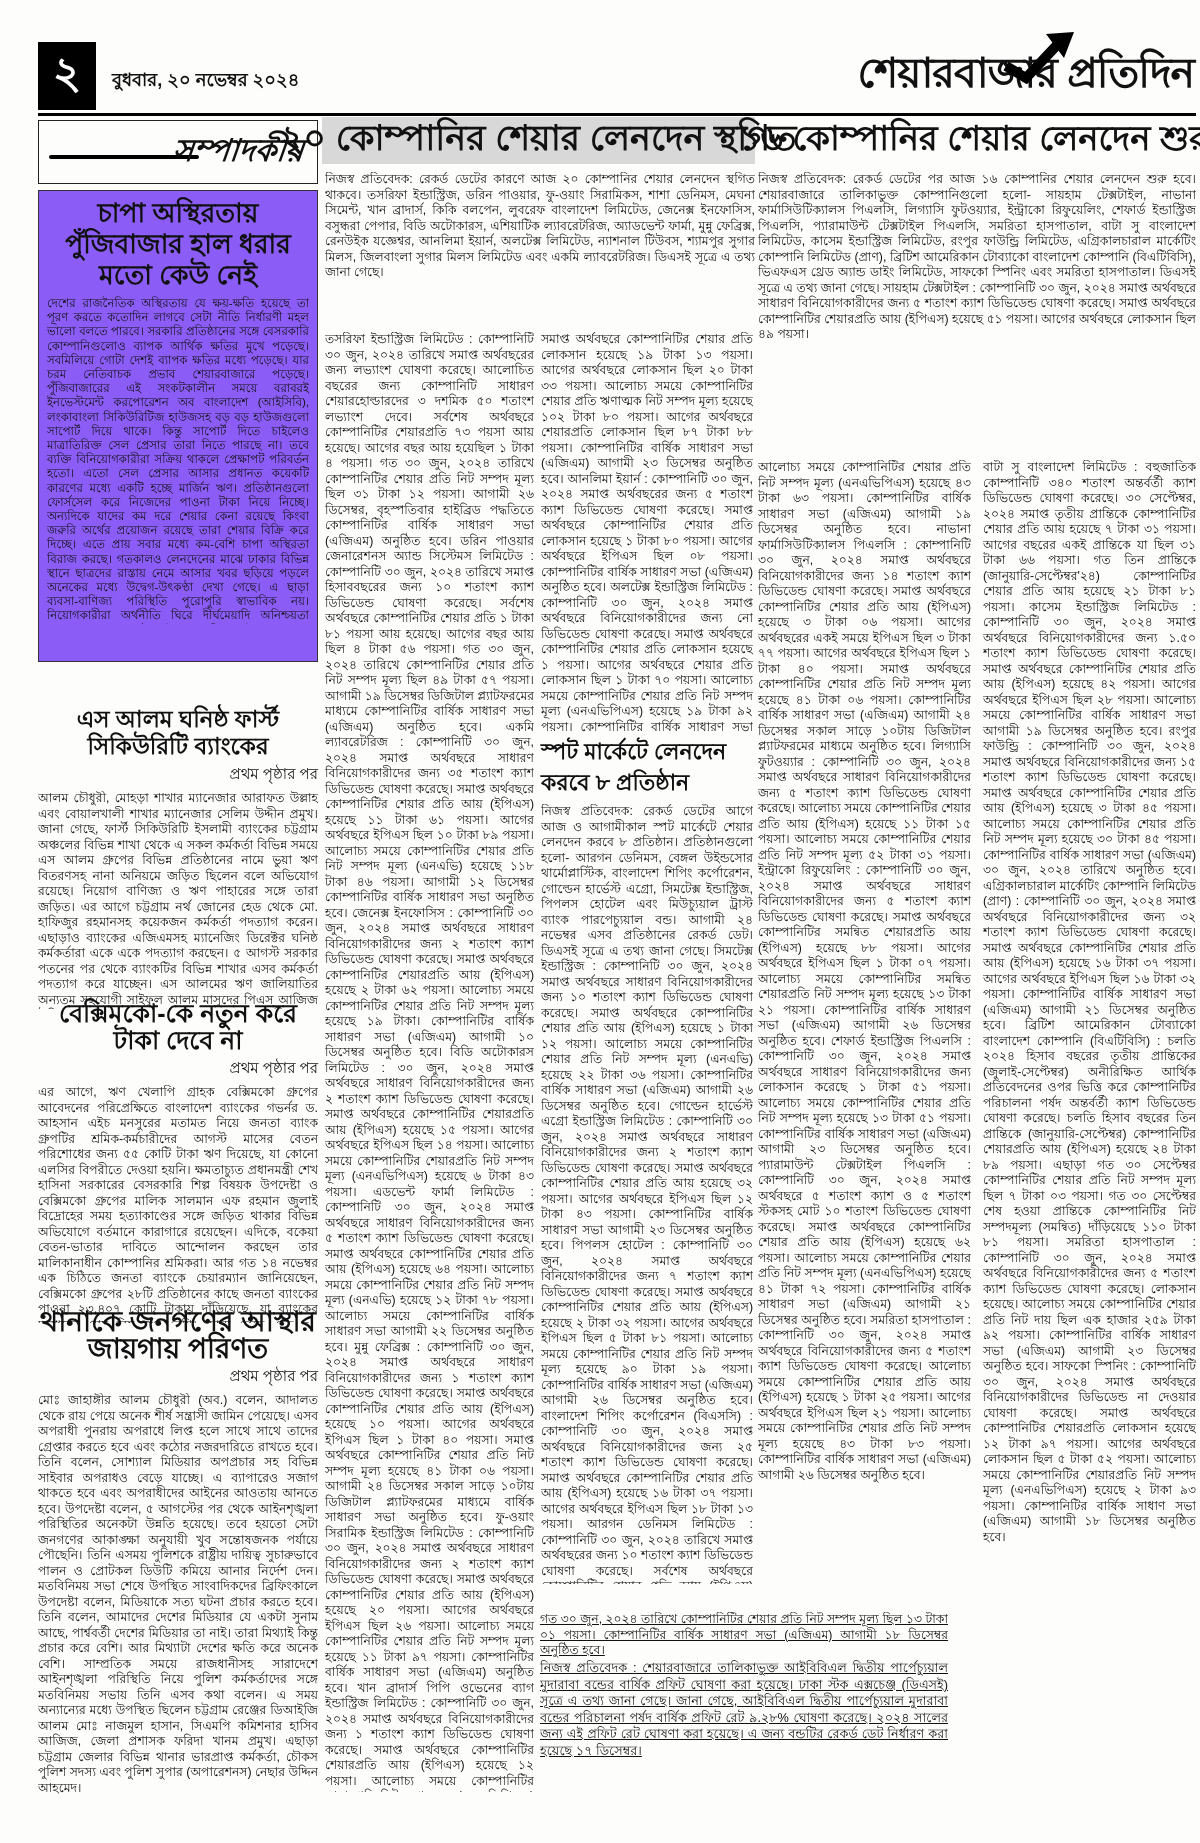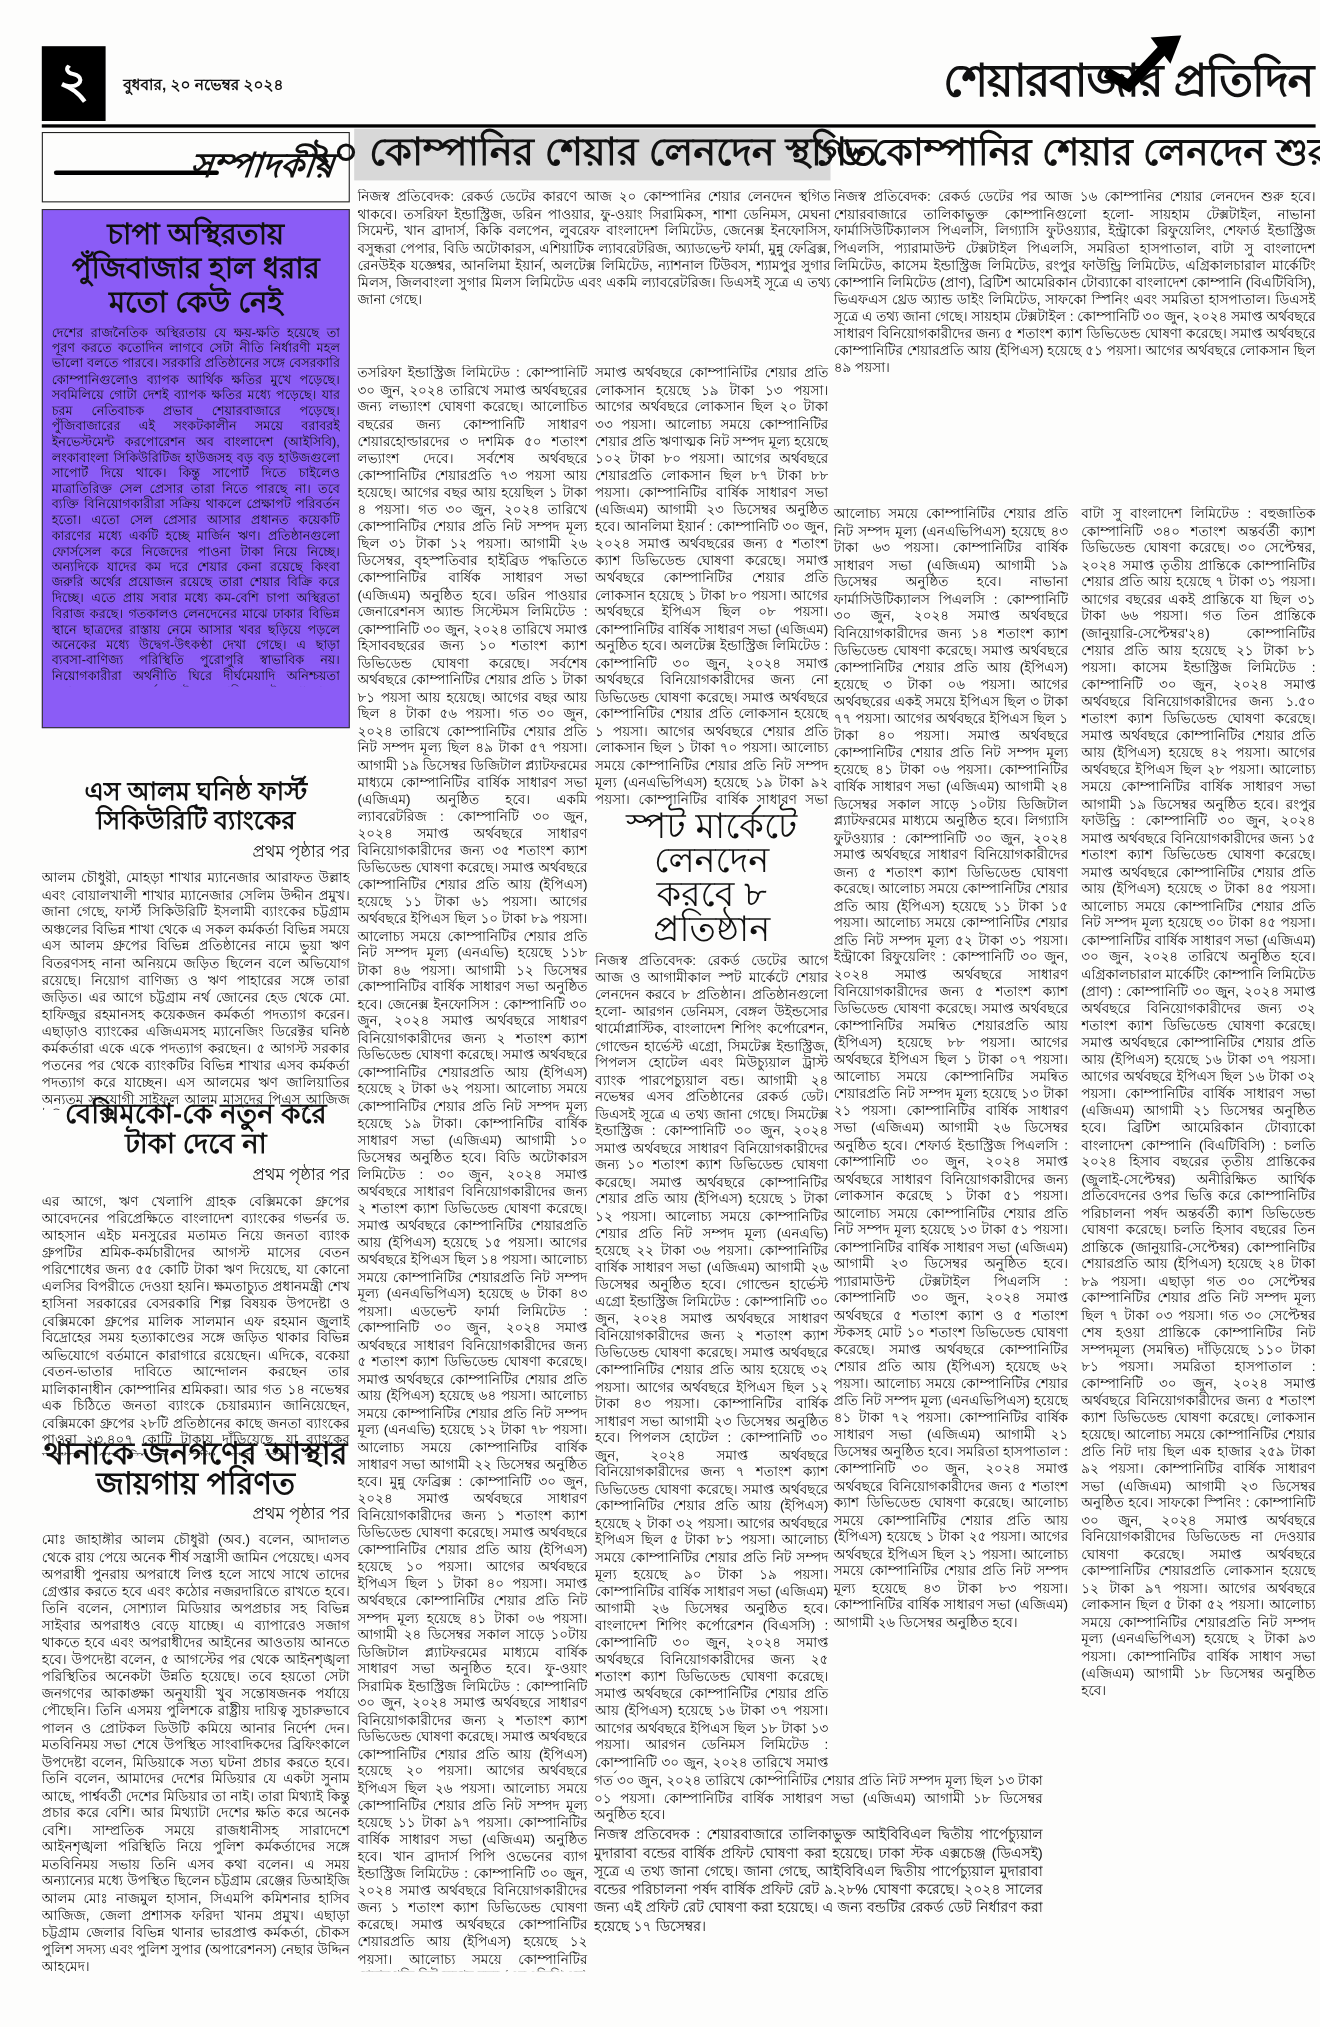--- a/index.html
+++ b/index.html
@@ -10,21 +10,21 @@
   }
   .abs{position:absolute;}
   .body-text{
     font-size:12.3px;line-height:15.5px;text-align:justify;
     overflow:hidden;word-break:break-word;
   }
   
   #pagenum-box{left:38px;top:42px;width:58px;height:68px;background:#000;
     color:#fff;display:flex;align-items:center;justify-content:center;
     font-size:44px;font-weight:bold;}
-  #date-line{left:112px;top:66px;font-size:14px;font-weight:bold;}
+  #date-line{left:112px;top:66px;font-size:18px;font-weight:bold;}
   #masthead{right:6px;top:40px;width:420px;height:66px;text-align:right;}
   #masthead .mast-text{font-size:41px;font-weight:900;letter-spacing:-1px;line-height:66px;}
   #masthead svg{position:absolute;right:118px;top:-8px;}
   #header-rule{left:38px;top:113px;width:1158px;height:3px;background:#000;}
   
   #editorial-label-box{left:38px;top:120px;width:280px;height:64px;border:1px solid #222;
     display:flex;align-items:center;justify-content:flex-end;padding:0 14px;box-sizing:border-box;}
   #editorial-label-box .flourish{position:absolute;left:10px;top:34px;width:150px;height:4px;background:#000;border-radius:2px;}
   #editorial-label{font-size:31px;font-weight:900;font-style:italic;transform:skewX(-6deg);}
   #editorial-box{left:38px;top:190px;width:280px;height:472px;border:1px solid #333;
@@ -35,24 +35,24 @@
   .la-headline{font-size:23px;line-height:27px;font-weight:900;text-align:center;}
   .la-kicker{font-size:15px;font-weight:normal;text-align:right;margin:2px 0 4px 0;}
   
   #mid-headline{left:322px;top:117px;width:433px;height:47px;background:#d8d8d8;
     display:flex;align-items:center;justify-content:center;
     font-size:35px;font-weight:900;white-space:nowrap;}
   #mid-lead{left:325px;top:172px;width:430px;height:158px;}
   #mid-colA{left:325px;top:332px;width:209px;height:1460px;}
   #mid-colB1{left:541px;top:332px;width:212px;height:402px;}
   #spot-block{left:541px;top:736px;width:212px;}
-  #spot-headline{font-size:32px;line-height:31px;font-weight:400;text-align:center;margin-bottom:6px;}
+  #spot-headline{font-size:22px;line-height:31px;font-weight:700;text-align:left;margin-bottom:6px;}
   #spot-body{height:780px;}
   
-  #ibbl-block{left:540px;top:1612px;width:408px;height:228px;background:#fdfdfc;}
+  #ibbl-block{left:540px;top:1612px;width:408px;height:228px;background:#fdfdfc;text-decoration:underline;}
   #ibbl-leadin{font-size:12.3px;line-height:15.5px;text-align:justify;height:48px;overflow:hidden;}
   #ibbl-headline{font-size:29px;line-height:34px;font-weight:900;text-align:center;margin:3px 0 4px 0;white-space:nowrap;}
   #ibbl-body{height:130px;}
   
   #right-headline{left:758px;top:116px;width:438px;height:48px;
     display:flex;align-items:center;justify-content:center;
     font-size:34px;font-weight:900;white-space:nowrap;}
   #right-lead{left:758px;top:172px;width:438px;height:286px;}
   #right-colC{left:758px;top:460px;width:213px;height:1150px;}
   #right-colD{left:983px;top:460px;width:213px;height:1380px;}

